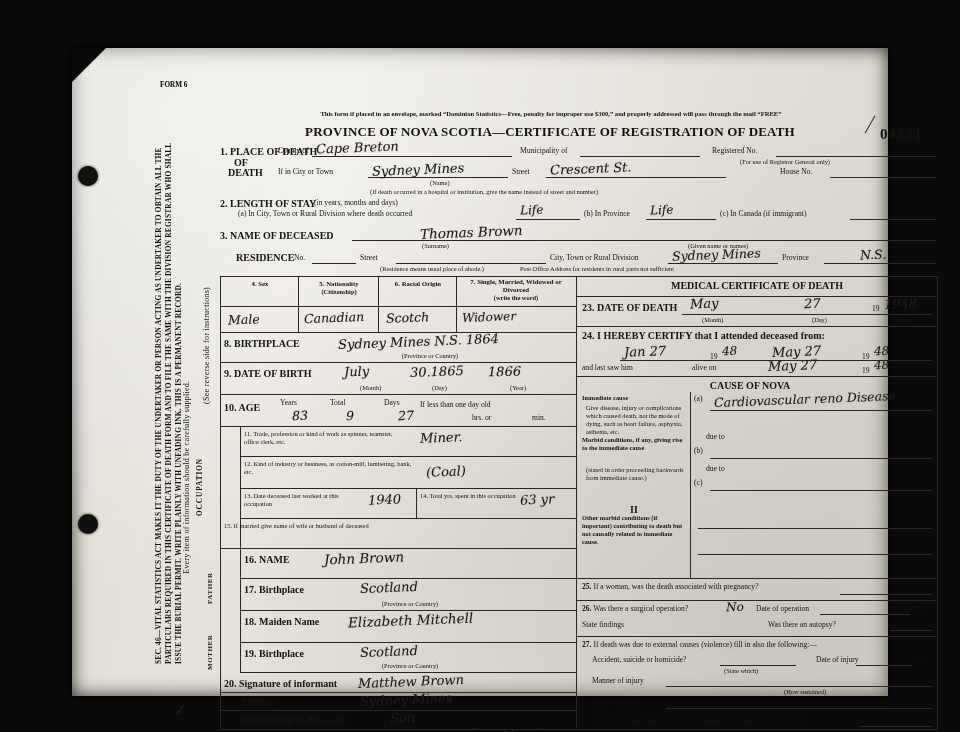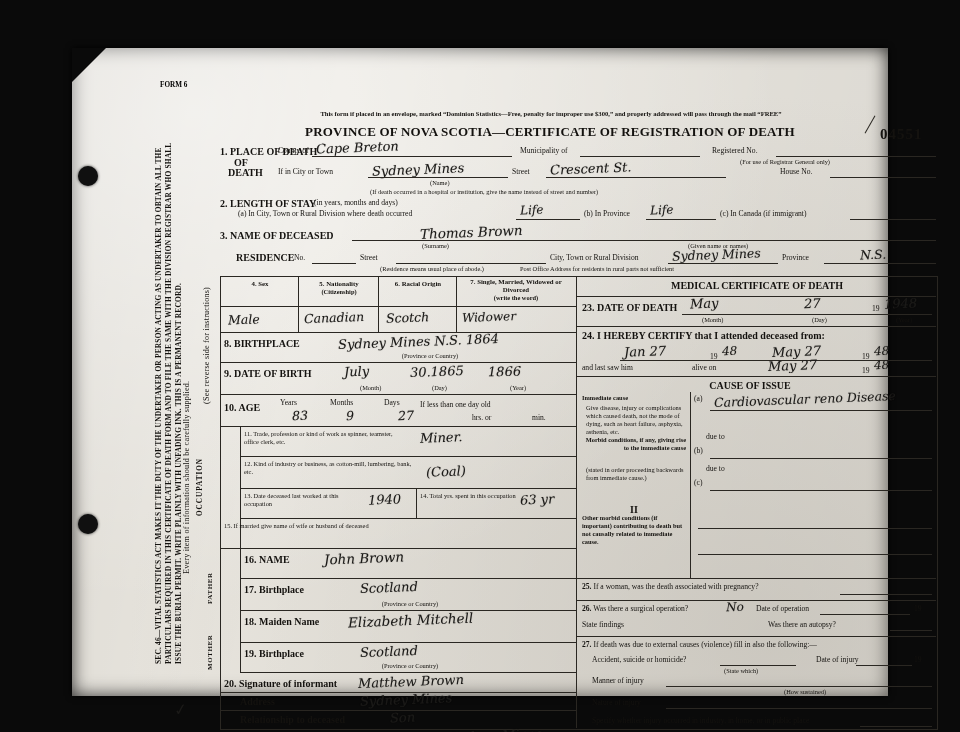--- a/index.html
+++ b/index.html
@@ -27,21 +27,21 @@
     background:#101010;box-shadow:0 0 3px rgba(0,0,0,.8);}
   
   #leftstrip{position:absolute;left:76px;top:56px;width:66px;height:632px;}
   .vtext{position:absolute;transform-origin:left top;white-space:nowrap;
     font-weight:bold;font-size:8.6px;letter-spacing:.2px;color:#14120f;}
   .vtext.small{font-weight:normal;font-size:8.2px;}
   
   #form{position:absolute;left:148px;top:62px;width:720px;height:620px;color:#14120f;}
   .tiny{font-size:6.4px;}
   .sm{font-size:7.6px;}
-  .bold{font-weight:bold;text-align:right;}
+  .bold{font-weight:bold;}
   .center{text-align:center;}
   .ln{position:absolute;border-bottom:1px solid #2a2722;}
   .bx{position:absolute;border:1px solid #2a2722;}
   .hand{
     position:absolute;font-family:"DejaVu Serif",serif;
     color:#1b1a18;font-style:italic;
     transform:rotate(-2.2deg);
     text-shadow:0 0 1px rgba(40,38,34,.35);
     white-space:nowrap;
   }
@@ -190,21 +190,21 @@
       <div class="tiny" style="position:absolute;left:212px;top:274px;">(Day)</div>
       <div class="tiny" style="position:absolute;left:290px;top:274px;">(Year)</div>
 
       <div class="hrule" style="left:0;top:316px;width:356px;"></div>
       <div class="lbl" style="position:absolute;left:4px;top:292px;">
         <span>10.</span>
         <span>AGE</span>
       </div>
       <div class="sm" style="position:absolute;left:60px;top:288px;">Years</div>
       <div class="hand" style="left:72px;top:298px;font-size:12.5px;">83</div>
-      <div class="sm" style="position:absolute;left:110px;top:288px;">Months</div>
+      <div class="sm" style="position:absolute;left:110px;top:288px;">Total</div>
       <div class="hand" style="left:126px;top:298px;font-size:12.5px;">9</div>
       <div class="sm" style="position:absolute;left:164px;top:288px;">Days</div>
       <div class="hand" style="left:178px;top:298px;font-size:12.5px;">27</div>
       <div class="sm" style="position:absolute;left:200px;top:290px;">If less than one day old</div>
       <div class="sm" style="position:absolute;left:252px;top:303px;">hrs. or</div>
       <div class="sm" style="position:absolute;left:312px;top:303px;">min.</div>
 
       <div class="vrule" style="left:20px;top:316px;height:122px;"></div>
       <div style="position:absolute;left:-24px;top:406px;transform:rotate(-90deg);transform-origin:left top;font-size:7.2px;font-weight:bold;letter-spacing:1px;">OCCUPATION</div>
 
@@ -318,21 +318,21 @@
       <div class="hand" style="left:654px;top:234px;font-size:12px;">48</div>
       <div class="ln" style="left:400px;top:250px;width:312px;"></div>
 
       <div class="sm" style="position:absolute;left:362px;top:253px;">and last saw him</div>
       <div class="sm" style="position:absolute;left:472px;top:253px;">alive on</div>
       <div class="hand" style="left:548px;top:248px;font-size:13px;">May 27</div>
       <div class="sm" style="position:absolute;left:642px;top:256px;">19</div>
       <div class="hand" style="left:654px;top:248px;font-size:12px;">48</div>
       <div class="hrule" style="left:356px;top:266px;width:360px;"></div>
 
-      <div class="hdr center" style="position:absolute;left:430px;top:270px;width:200px;">CAUSE OF ISSUE</div>
+      <div class="hdr center" style="position:absolute;left:430px;top:270px;width:200px;">CAUSE OF NOVA</div>
       <div class="vrule" style="left:470px;top:282px;height:186px;"></div>
 
       <div class="tiny bold" style="position:absolute;left:362px;top:284px;">Immediate cause</div>
       <div class="tiny" style="position:absolute;left:366px;top:294px;width:100px;line-height:1.25;">Give disease, injury or complications which caused death, not the mode of dying, such as heart failure, asphyxia, asthenia, etc.</div>
 
       <div class="sm" style="position:absolute;left:474px;top:284px;">(a)</div>
       <div class="hand" style="left:494px;top:280px;font-size:12.5px;width:210px;white-space:normal;line-height:1.5;">Cardiovascular reno Disease</div>
       <div class="ln" style="left:490px;top:300px;width:222px;"></div>
 
       <div class="sm" style="position:absolute;left:486px;top:322px;">due to</div>

